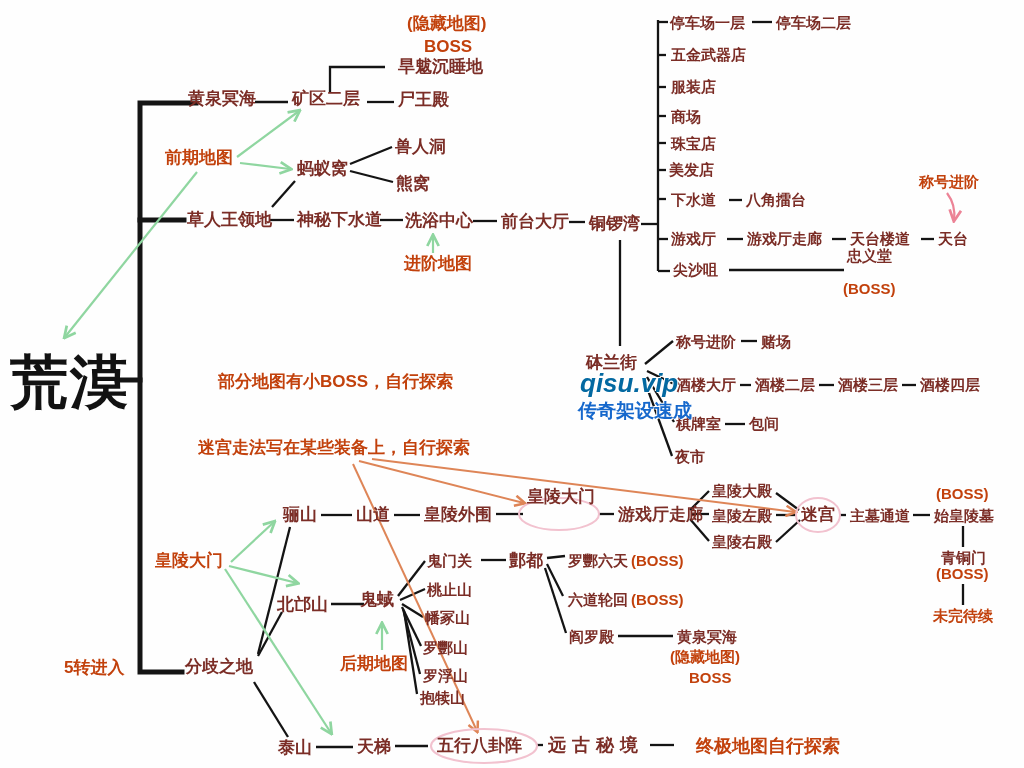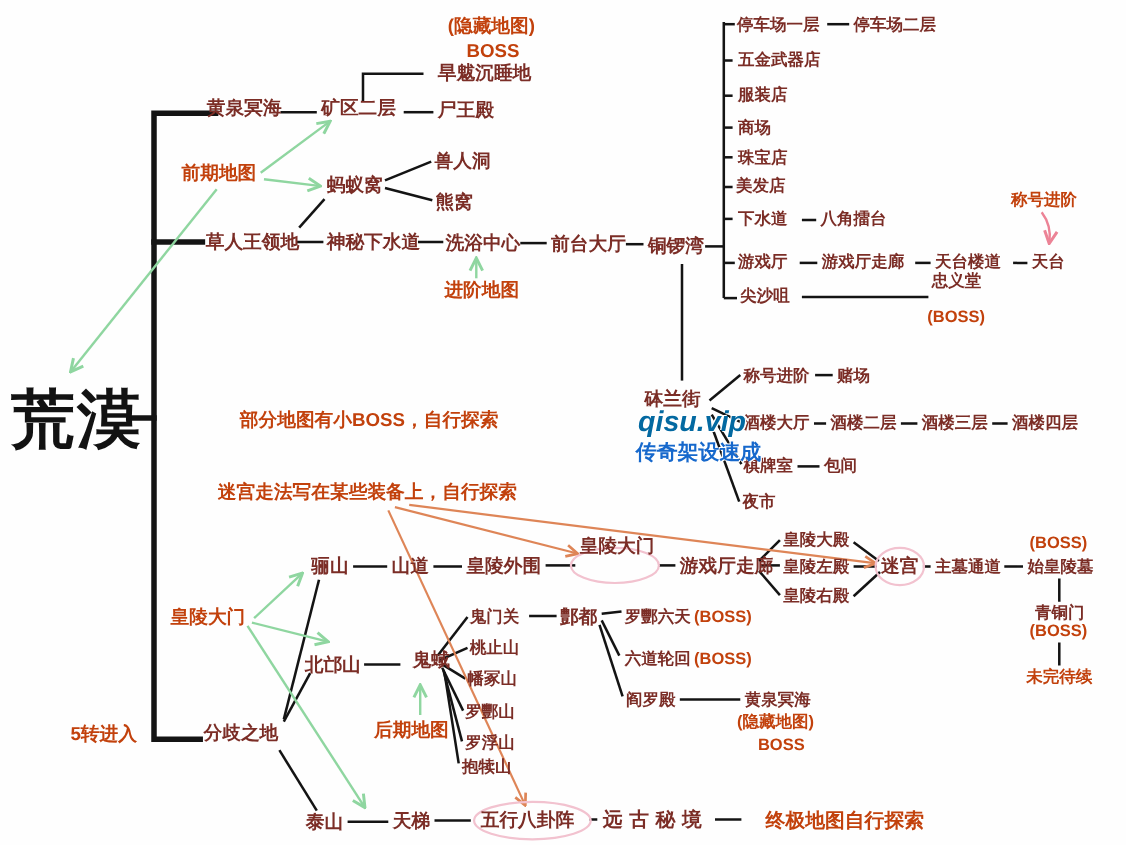--- a/index.html
+++ b/index.html
@@ -210,21 +210,21 @@
   <div class="lbl" style="left:801px;top:506px">迷宫</div>
   <div class="lbl sm" style="left:850px;top:508px">主墓通道</div>
   <div class="lbl sm" style="left:934px;top:508px">始皇陵墓</div>
   <div class="lbl red sm" style="left:936px;top:486px">(BOSS)</div>
   <div class="lbl sm" style="left:941px;top:550px">青铜门</div>
   <div class="lbl red sm" style="left:936px;top:566px">(BOSS)</div>
   <div class="lbl red sm" style="left:933px;top:608px">未完待续</div>
 
   <div class="lbl red" style="left:155px;top:552px">皇陵大门</div>
   <div class="lbl" style="left:277px;top:596px">北邙山</div>
-  <div class="lbl" style="left:375px;top:591px">鬼蜮</div>
+  <div class="lbl" style="left:360px;top:591px">鬼蜮</div>
   <div class="lbl red" style="left:340px;top:655px">后期地图</div>
   <div class="lbl sm" style="left:427px;top:553px">鬼门关</div>
   <div class="lbl sm" style="left:427px;top:582px">桃止山</div>
   <div class="lbl sm" style="left:425px;top:610px">幡冢山</div>
   <div class="lbl sm" style="left:423px;top:640px">罗酆山</div>
   <div class="lbl sm" style="left:423px;top:668px">罗浮山</div>
   <div class="lbl sm" style="left:420px;top:690px">抱犊山</div>
   <div class="lbl" style="left:509px;top:552px">鄷都</div>
   <div class="lbl sm" style="left:568px;top:553px">罗酆六天</div>
   <div class="lbl red sm" style="left:631px;top:553px">(BOSS)</div>

